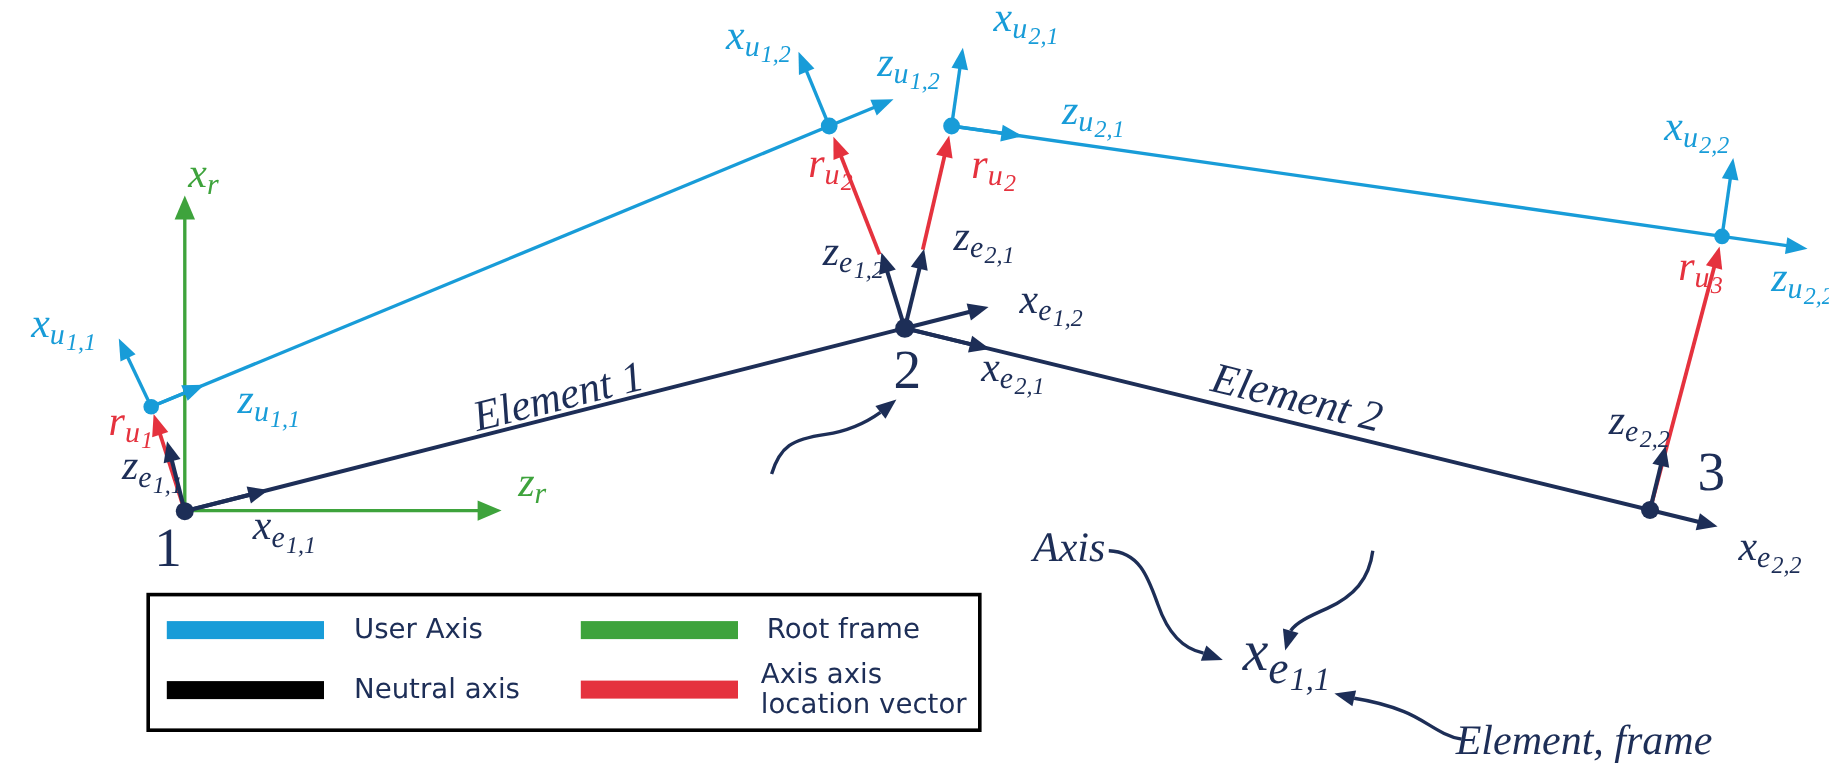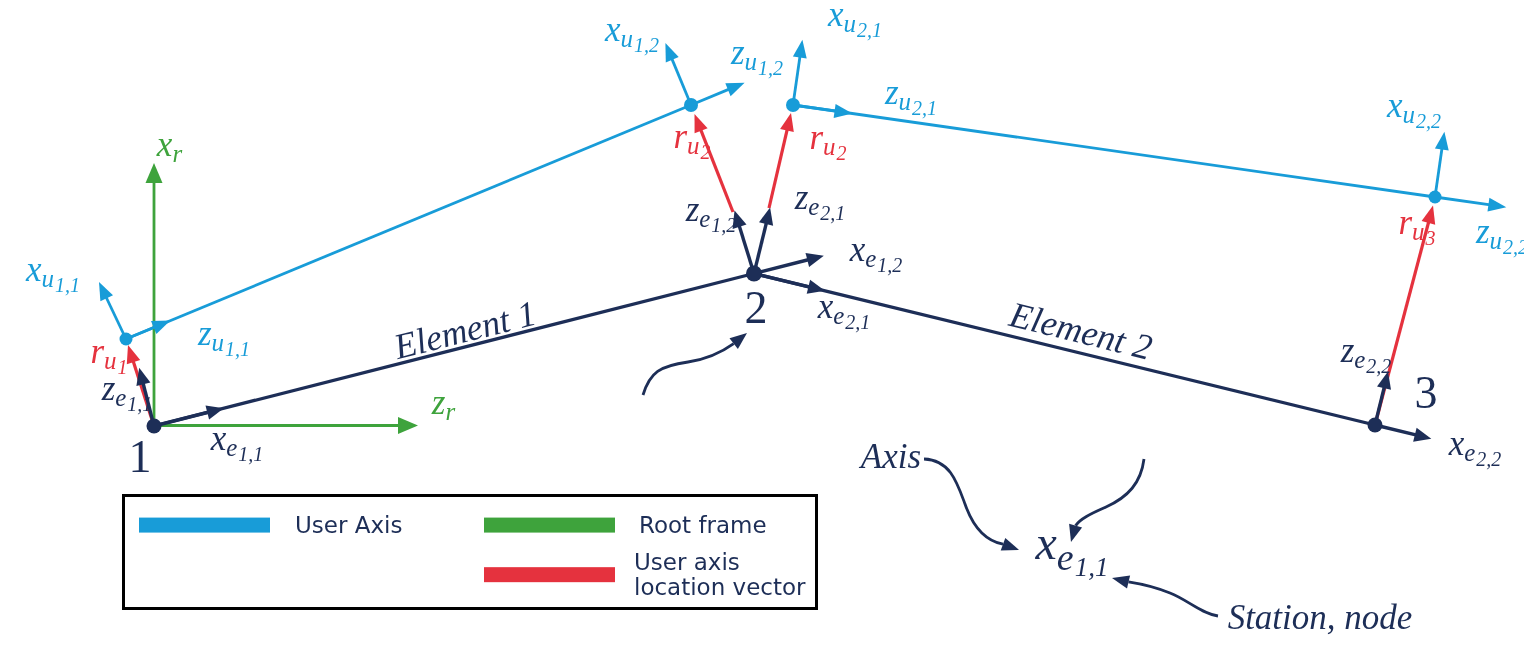--- a/index.html
+++ b/index.html
@@ -176,43 +176,47 @@
   <div class="ml red" style="left:692px;top:136px"><span class="m">r</span><span class="s1">u</span><span class="s2">2</span></div>
   <div class="ml red" style="left:828px;top:137px"><span class="m">r</span><span class="s1">u</span><span class="s2">2</span></div>
   <div class="ml red" style="left:1417px;top:222px"><span class="m">r</span><span class="s1">u</span><span class="s2">3</span></div>
   <div class="ml navy" style="left:127px;top:388px"><span class="m">z</span><span class="s1">e</span><span class="s2">1,1</span></div>
   <div class="ml navy" style="left:237px;top:438px"><span class="m">x</span><span class="s1">e</span><span class="s2">1,1</span></div>
   <div class="ml navy" style="left:711px;top:209px"><span class="m">z</span><span class="s1">e</span><span class="s2">1,2</span></div>
   <div class="ml navy" style="left:876px;top:249px"><span class="m">x</span><span class="s1">e</span><span class="s2">1,2</span></div>
   <div class="ml navy" style="left:820px;top:197px"><span class="m">z</span><span class="s1">e</span><span class="s2">2,1</span></div>
   <div class="ml navy" style="left:844px;top:306px"><span class="m">x</span><span class="s1">e</span><span class="s2">2,1</span></div>
   <div class="ml navy" style="left:1366px;top:350px"><span class="m">z</span><span class="s1">e</span><span class="s2">2,2</span></div>
-  <div class="ml navy" style="left:1475px;top:443px"><span class="m">x</span><span class="s1">e</span><span class="s2">2,2</span></div>
+  <div class="ml navy" style="left:1475px;top:455px"><span class="m">x</span><span class="s1">e</span><span class="s2">2,2</span></div>
 
   <div class="station" style="left:140px;top:457px">1</div>
   <div class="station" style="left:756px;top:308px">2</div>
   <div class="station" style="left:1426px;top:393px">3</div>
 
   <div class="ann elem-label" style="left:465px;top:330px;transform:translate(-50%,-50%) rotate(-14.1deg)">Element 1</div>
   <div class="ann elem-label" style="left:1081px;top:331px;transform:translate(-50%,-50%) rotate(13.8deg)">Element 2</div>
 
   <div class="ann" style="left:891px;top:456px">Axis</div>
-  <div class="ann" style="left:1320px;top:617px">Station, node</div>
+  <div class="ann" style="left:1320px;top:617px">Element, frame</div>
 
   <div class="bigml" style="left:1072px;top:543px">
     <span class="m">x</span><span class="s1">e</span><span class="s2">1,1</span>
   </div>
 
   <div class="legend">
     <div class="leg-item" style="left:14px;top:28px;transform:translateY(-50%)">
       <div class="leg-swatch" style="background: rgb(24, 156, 216);"></div>
       <div class="leg-label" style="margin-left:25px">User Axis</div>
     </div>
     <div class="leg-item" style="left:359px;top:28px;transform:translateY(-50%)">
       <div class="leg-swatch" style="background: rgb(62, 163, 60);"></div>
       <div class="leg-label" style="margin-left:24px">Root frame</div>
     </div>
+    <div class="leg-item" style="left:14px;top:78px;transform:translateY(-50%)">
+      <div class="leg-swatch" style="background: rgb(0, 0, 0);"></div>
+      <div class="leg-label" style="margin-left:25px">Neutral axis</div>
+    </div>
     <div class="leg-item" style="left:359px;top:78px;transform:translateY(-50%)">
       <div class="leg-swatch" style="background: rgb(229, 50, 62);"></div>
-      <div class="leg-label" style="margin-left:19px;max-width:180px">User axis location vector</div>
+      <div class="leg-label" style="margin-left:19px;max-width:180px">Axis axis location vector</div>
     </div>
   </div>
 </div>
 
 </body></html>

